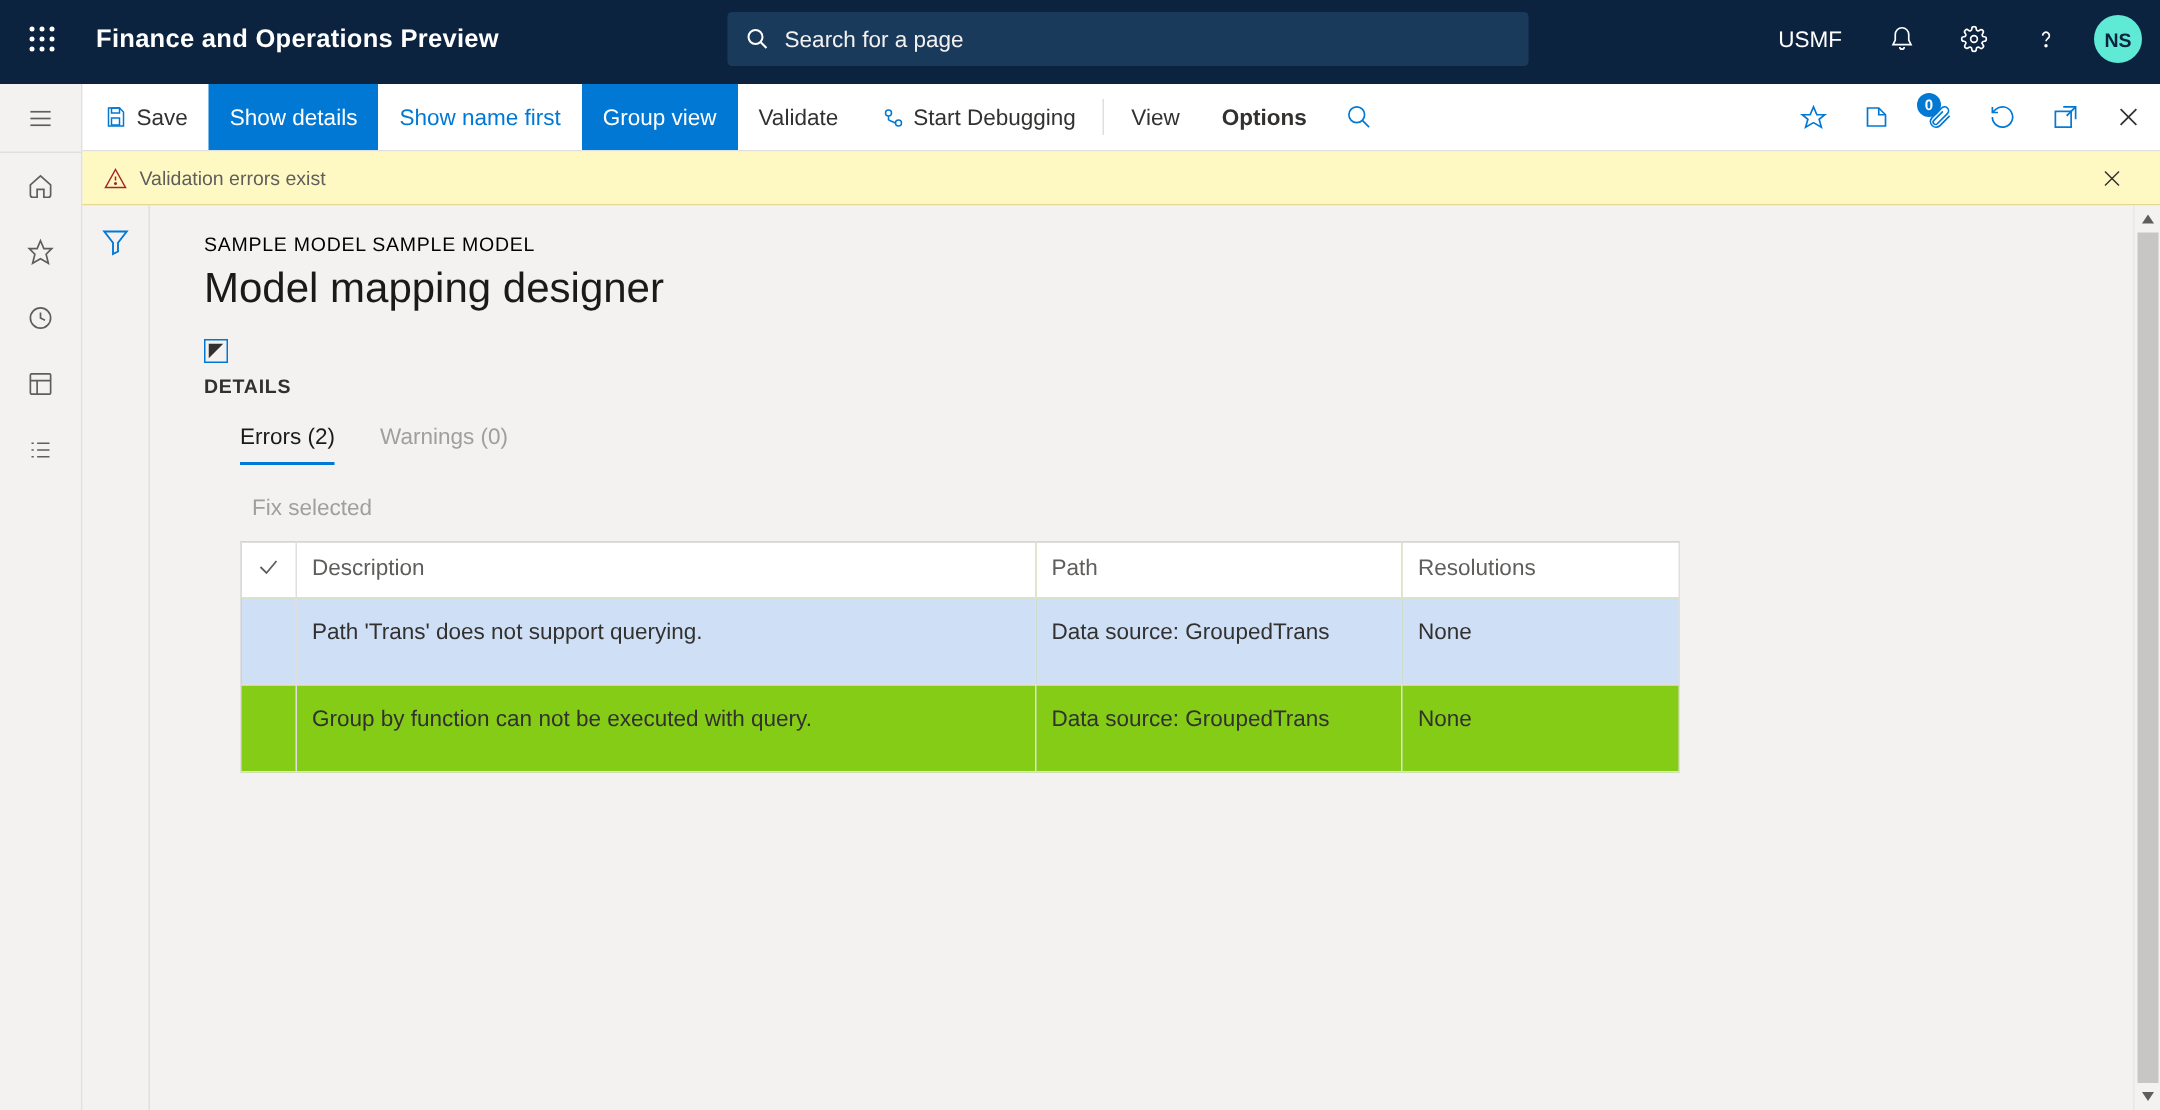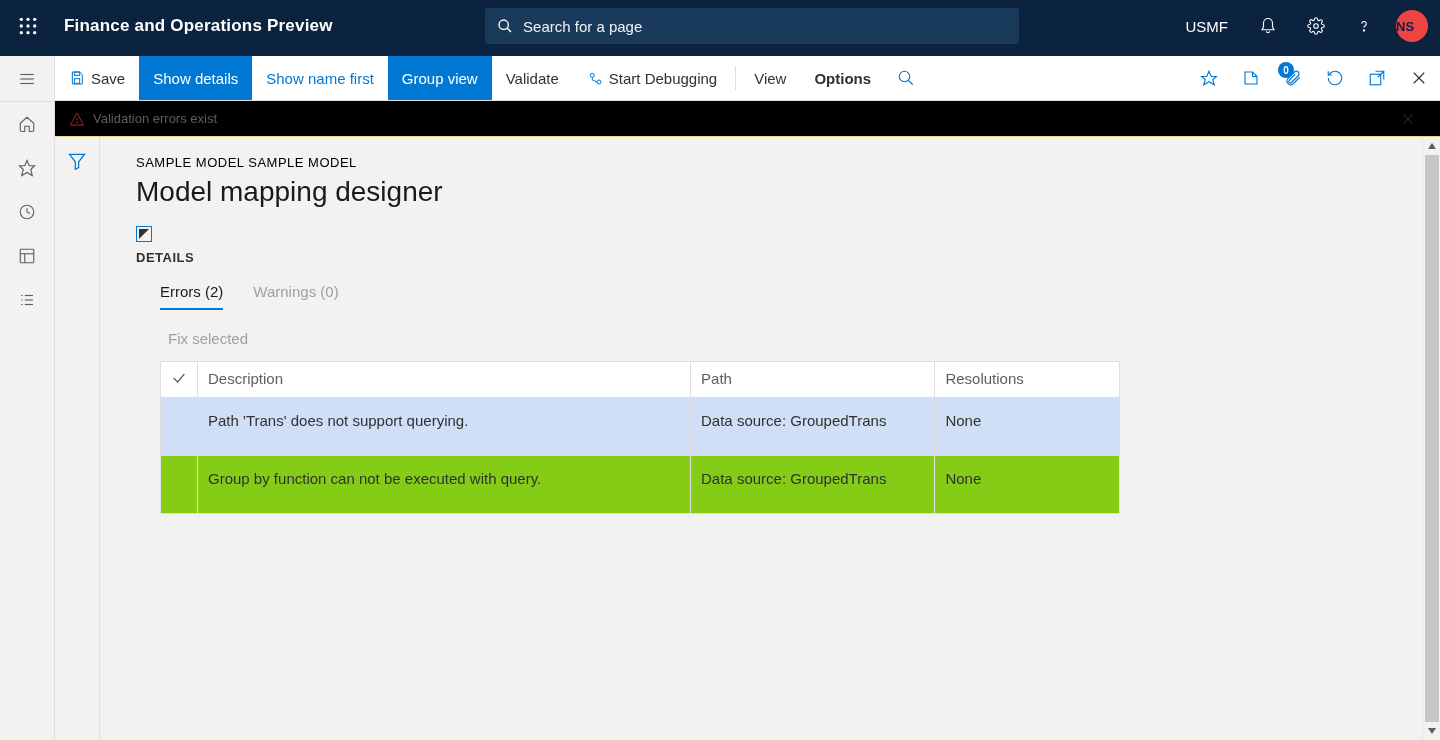--- a/index.html
+++ b/index.html
@@ -49,22 +49,22 @@
     cursor:text;
   }
   .search-box svg { width:16px; height:16px; fill:none; stroke:white; stroke-width:2; margin-right:10px;}
   .search-box span { color:#f3f2f1; font-size:15px;}
   .hdr-right { display:flex; align-items:center; gap:4px; padding-right:4px;}
   .hdr-company { font-size:15px; padding:0 14px;}
   .hdr-icon { width:44px; height:56px; display:flex; align-items:center; justify-content:center; cursor:pointer;}
   .hdr-icon svg{ width:18px; height:18px; fill:none; stroke:white; stroke-width:1.5;}
   .avatar {
     width:32px; height:32px; border-radius:50%;
-    background:#ef4444; color:#0c2340;
-    display:flex; align-items:center; 
+    background:#5eead4; color:#0c2340;
+    display:flex; align-items:center; justify-content:center;
     font-size:13px; font-weight:600; margin-left:6px; cursor:pointer;
   }
 
   
   .body-wrap { display:flex; height:calc(740px - 56px);}
   .nav-rail {
     width:55px;
     background:#f3f2f1;
     border-right:1px solid #e1dfdd;
     display:flex; flex-direction:column;
@@ -98,21 +98,21 @@
     font-size:10px; font-weight:600;
     min-width:16px; height:16px; border-radius:8px;
     display:flex; align-items:center; justify-content:center;
     padding:0 4px;
   }
   .act-close svg{ stroke:#323130;}
   .chev-down { margin-left:4px;}
 
   
   .warn-banner{
-    background:#000000; border-bottom:1px solid #e6d88c;
+    background:#fef9c3; border-bottom:1px solid #e6d88c;
     height:36px; display:flex; align-items:center;
     padding:0 14px; font-size:13px; color:#605e5c;
   }
   .warn-banner svg{ width:16px; height:16px; stroke:#a4262c; fill:none; stroke-width:1.5; margin-right:8px;}
   .warn-close{ margin-left:auto; cursor:pointer; width:28px; display:flex; align-items:center; justify-content:center;}
   .warn-close svg{stroke:#323130;}
 
   
   .content-row{ flex:1; display:flex; min-height:0;}
   .filter-col{

